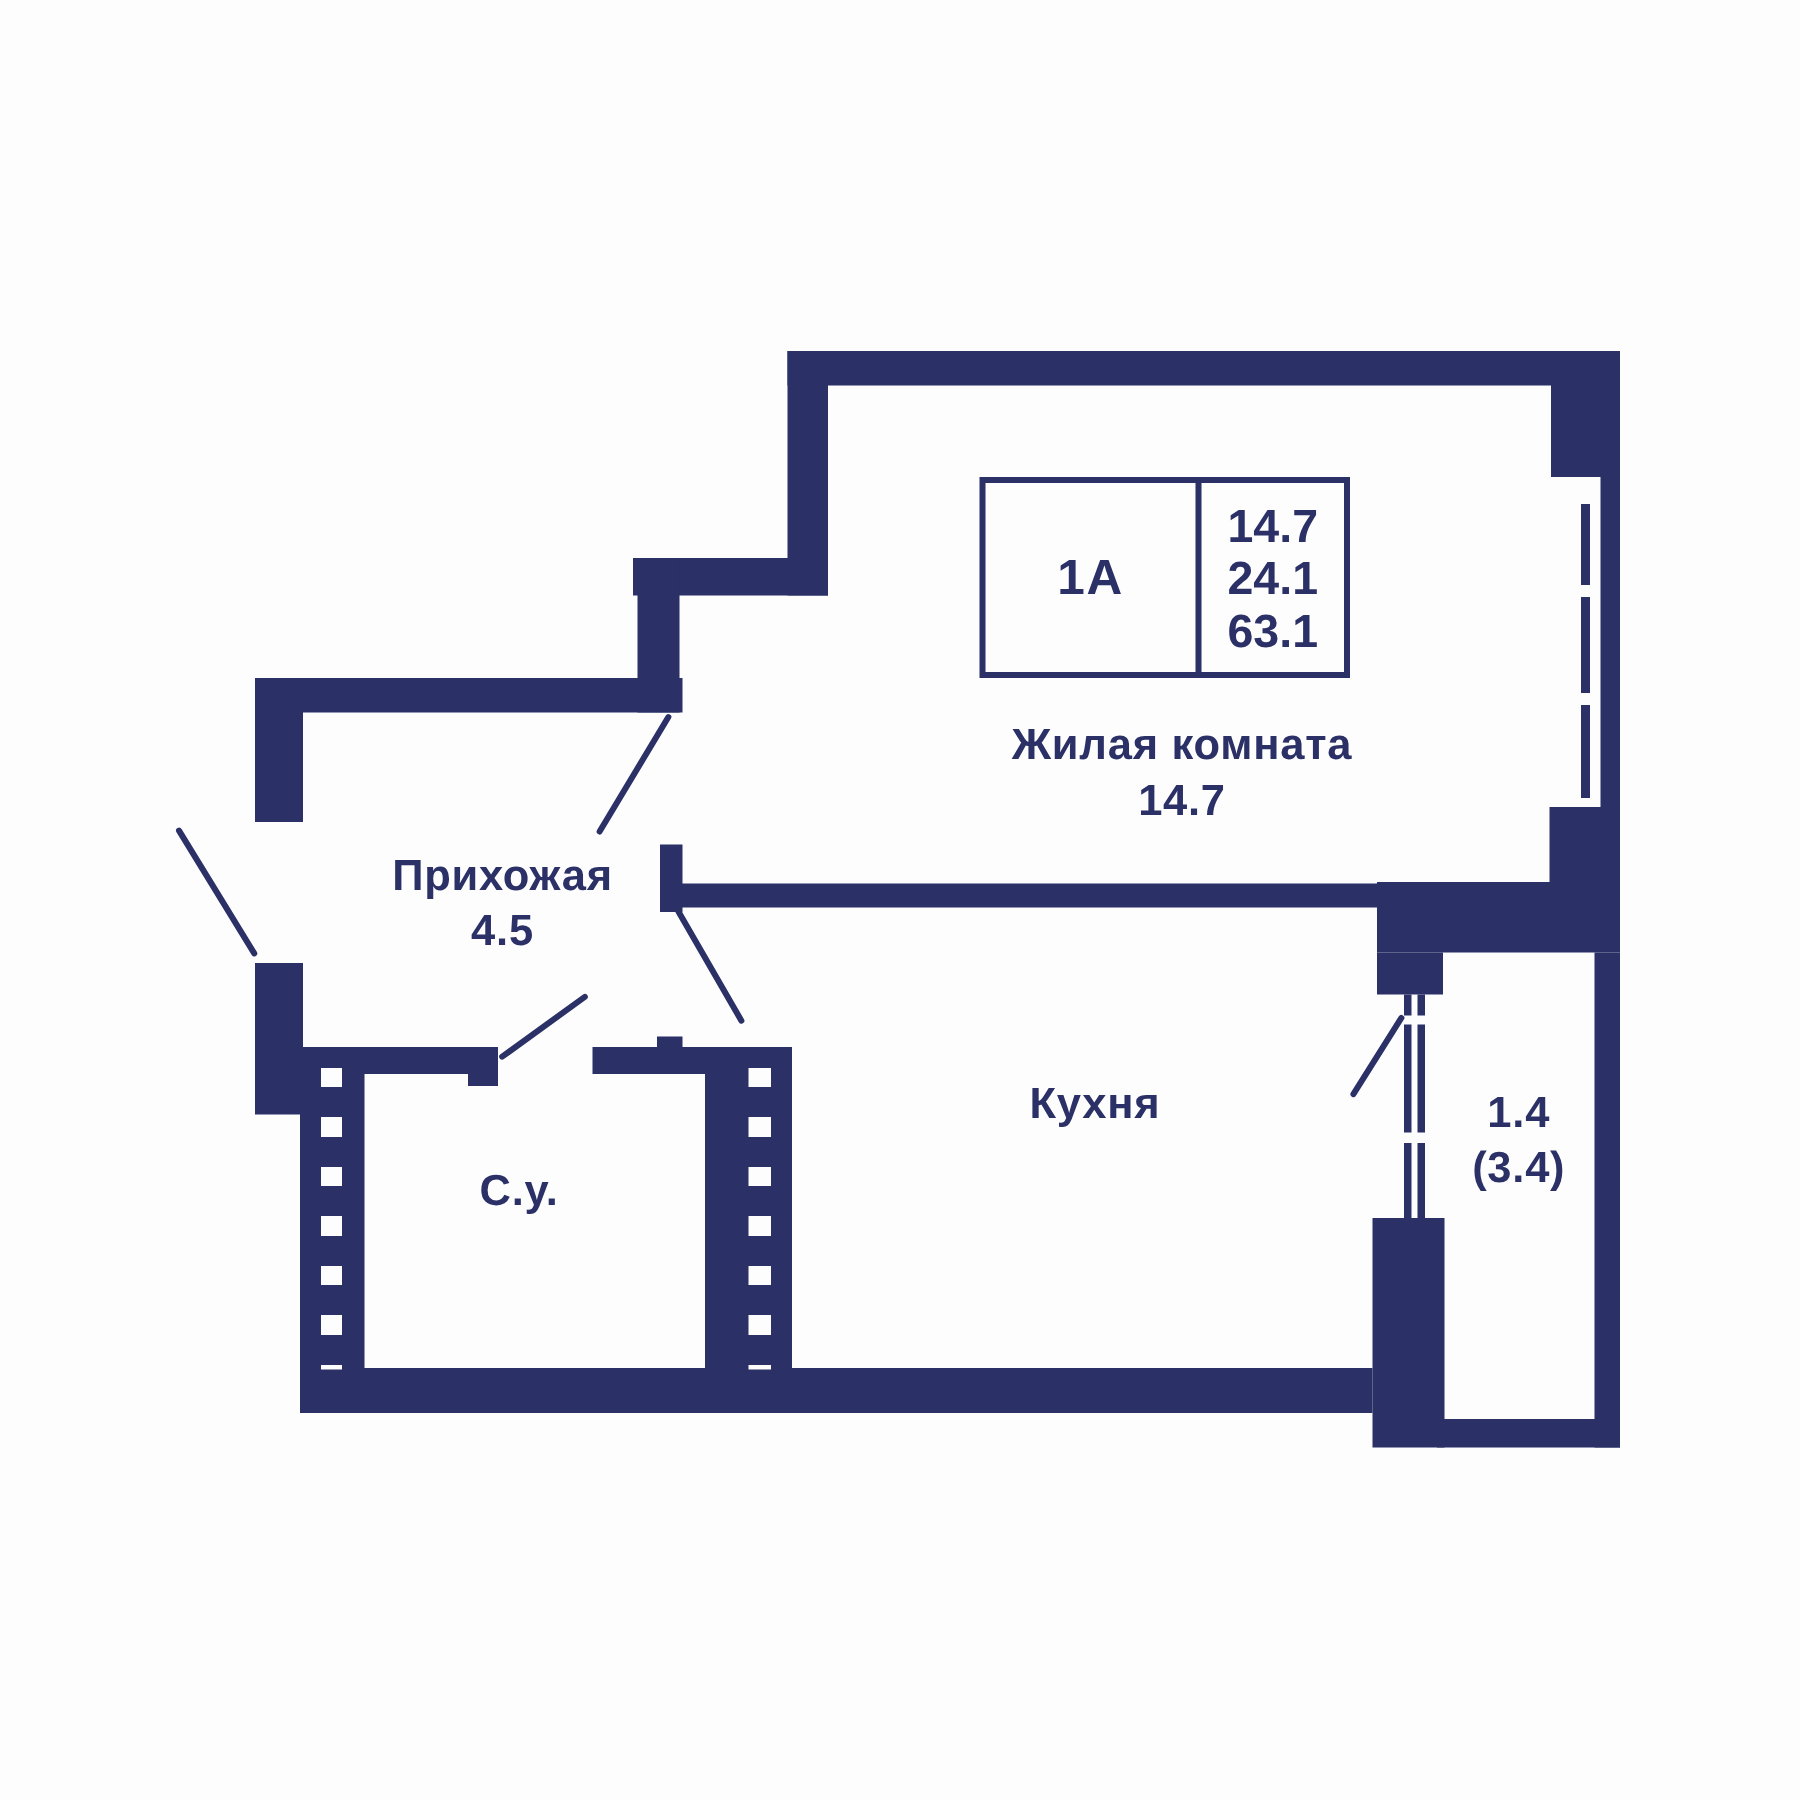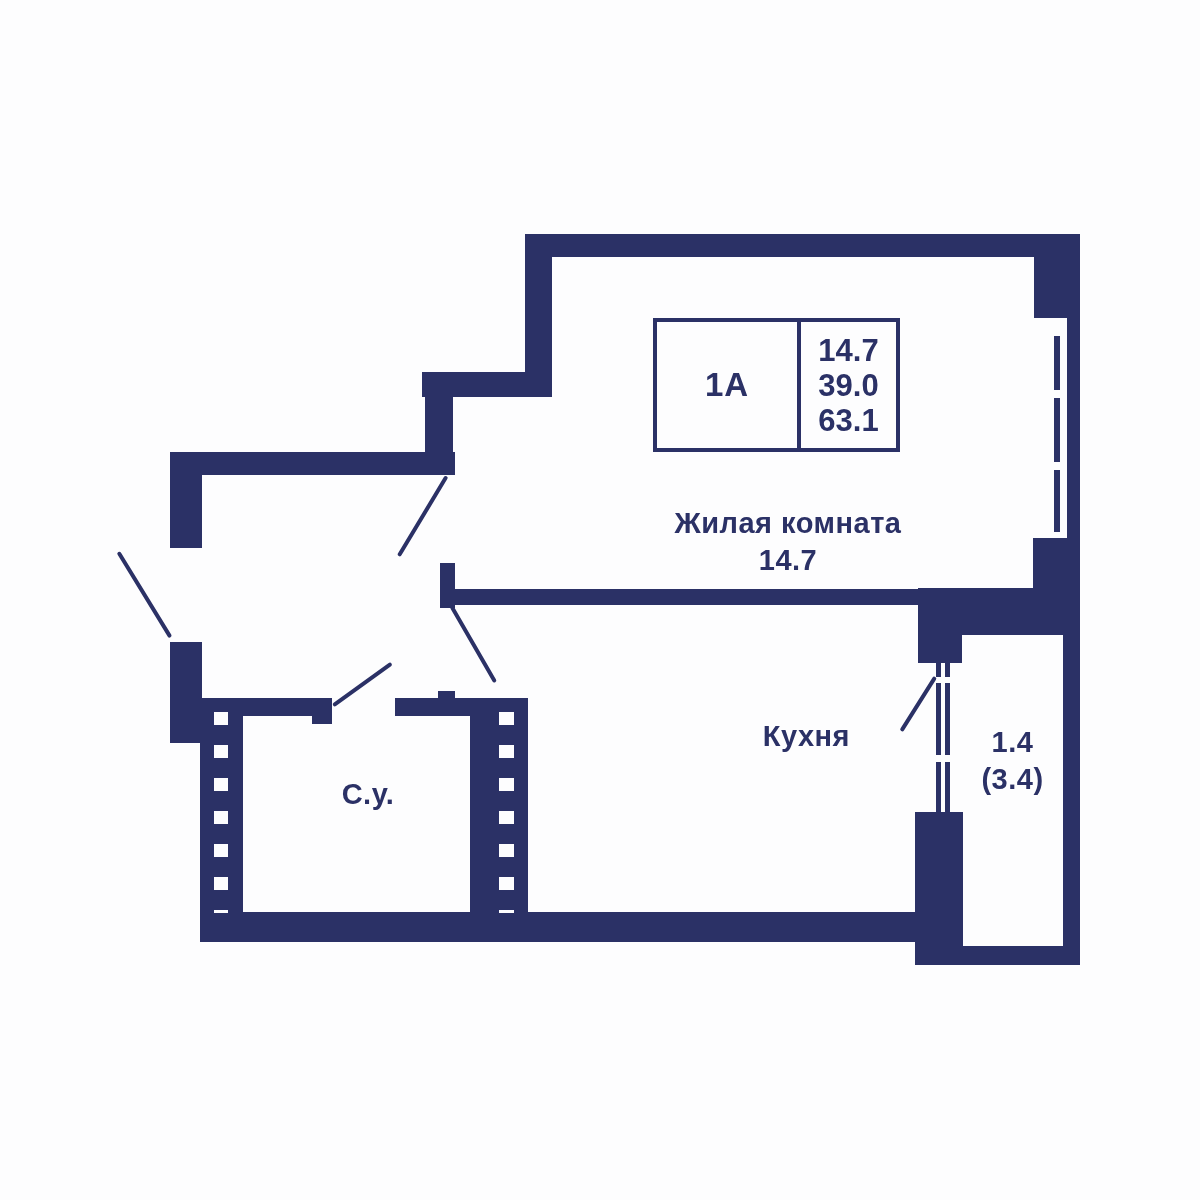--- a/index.html
+++ b/index.html
@@ -126,36 +126,40 @@
   <div class="swing" style="left:120px;top:551px;width:100px;transform:rotate(58.5deg);"></div>
   <div class="swing" style="left:397px;top:555px;width:93px;transform:rotate(-59deg);"></div>
   <div class="swing" style="left:453px;top:605px;width:88px;transform:rotate(60deg);"></div>
   <div class="swing" style="left:332px;top:704px;width:72px;transform:rotate(-35.9deg);"></div>
   <div class="swing" style="left:937px;top:678px;width:64px;transform:rotate(122.2deg);"></div>
 
   <div class="unit-card">
     <div class="cell-unit">1А</div>
     <div class="cell-areas">
       <div>14.7</div>
-      <div>39.0</div>
+      <div>24.1</div>
       <div>63.1</div>
     </div>
   </div>
 
-  <div class="room-label" style="left:638px;top:505px;width:300px;">
+  <div class="room-label" style="left:638px;top:479px;width:300px;">
     <div>Жилая комната</div>
     <div>14.7</div>
   </div>
 
+  <div class="room-label" style="left:215px;top:566px;width:240px;">
+    <div>Прихожая</div>
+    <div>4.5</div>
+  </div>
 
-  <div class="room-label" style="left:610px;top:718px;width:240px;text-align:right;">
+  <div class="room-label" style="left:610px;top:718px;width:240px;">
     <div>Кухня</div>
   </div>
 
-  <div class="room-label" style="left:278px;top:776px;width:180px;">
+  <div class="room-label" style="left:256px;top:776px;width:180px;">
     <div>С.у.</div>
   </div>
 
   <div class="room-label" style="left:961px;top:724px;width:103px;">
     <div>1.4</div>
     <div>(3.4)</div>
   </div>
 
 </div>
 

